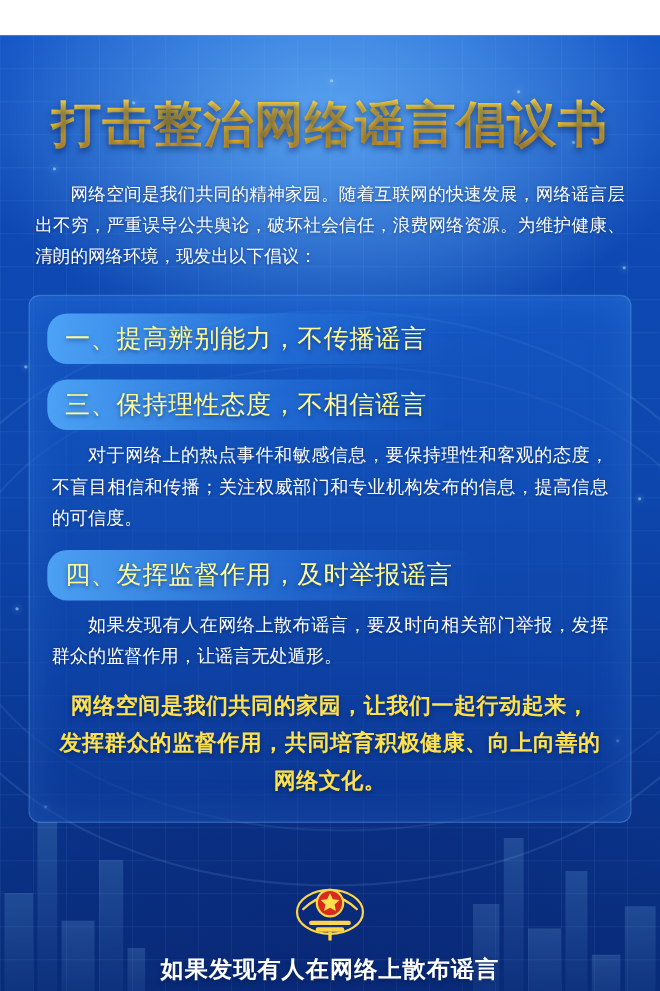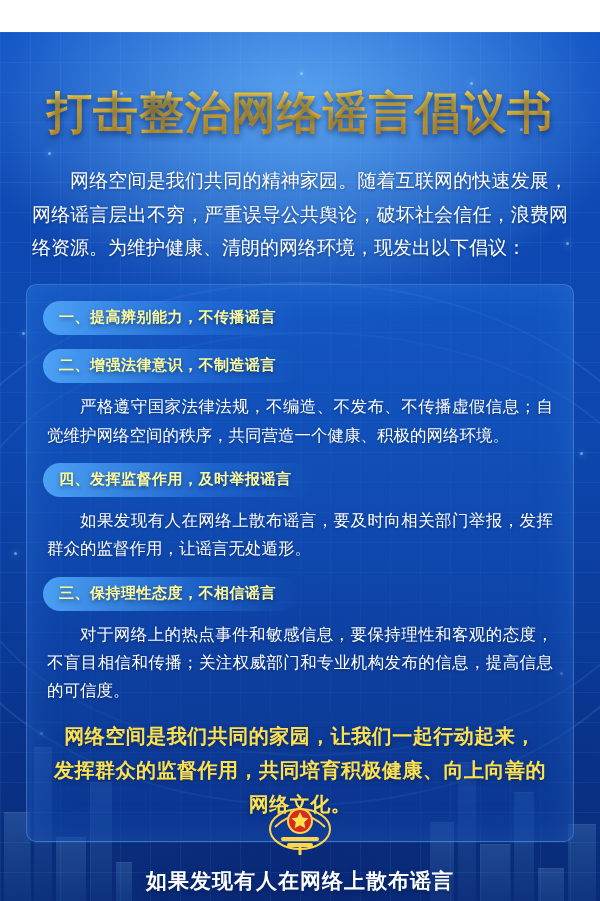--- a/index.html
+++ b/index.html
@@ -104,21 +104,21 @@
     -webkit-background-clip: text;
     background-clip: text;
     -webkit-text-fill-color: transparent;
     text-shadow: 0 3px 6px rgba(0,20,70,0.55);
     font-family: "Liberation Serif", serif;
   }
 
   .intro {
     margin: 26px 6px 0 6px;
     color: #ffffff;
-    font-size: 19px;
+    font-size: 16px;
     line-height: 1.75;
     text-indent: 2em;
     text-align: justify;
     text-shadow: 0 1px 3px rgba(0,20,60,0.5);
   }
 
   .sections {
     margin-top: 20px;
     background: linear-gradient(180deg, rgba(24,96,205,0.55) 0%, rgba(14,62,160,0.55) 100%);
     border: 1px solid rgba(130,200,255,0.35);
@@ -129,22 +129,22 @@
 
   .section { margin-bottom: 14px; }
   .section:last-child { margin-bottom: 2px; }
 
   .sec-head {
     display: inline-block;
     padding: 7px 22px 8px 16px;
     border-radius: 18px 18px 18px 18px;
     background: linear-gradient(90deg, rgba(86,176,255,0.85) 0%, rgba(42,120,225,0.55) 60%, rgba(30,96,200,0.0) 100%);
     color: #fffb9a;
-    font-size: 15px;
-    font-weight: bold;
+    font-size: 23px;
+    font-weight: normal;
     letter-spacing: 0.5px;
     text-shadow: 0 2px 4px rgba(0,25,70,0.55);
   }
 
   .sec-body {
     margin: 9px 4px 0 4px;
     color: #ffffff;
     font-size: 16.5px;
     line-height: 1.72;
     text-indent: 2em;
@@ -234,33 +234,29 @@
     <div class="title">打击整治网络谣言倡议书</div>
 
     <div class="intro">网络空间是我们共同的精神家园。随着互联网的快速发展，网络谣言层出不穷，严重误导公共舆论，破坏社会信任，浪费网络资源。为维护健康、清朗的网络环境，现发出以下倡议：</div>
 
     <div class="sections">
 
       <div class="section">
         <div class="sec-head">一、提高辨别能力，不传播谣言</div>
       </div>
 
+
       <div class="section">
-        <div class="sec-head">二、增强法律意识，不制造谣言</div>
-        <div class="sec-body">严格遵守国家法律法规，不编造、不发布、不传播虚假信息；自觉维护网络空间的秩序，共同营造一个健康、积极的网络环境。</div>
+        <div class="sec-head">三、保持理性态度，不相信谣言</div>
+        <div class="sec-body">对于网络上的热点事件和敏感信息，要保持理性和客观的态度，不盲目相信和传播；关注权威部门和专业机构发布的信息，提高信息的可信度。</div>
       </div>
 
       <div class="section">
         <div class="sec-head">四、发挥监督作用，及时举报谣言</div>
         <div class="sec-body">如果发现有人在网络上散布谣言，要及时向相关部门举报，发挥群众的监督作用，让谣言无处遁形。</div>
-      </div>
-
-      <div class="section">
-        <div class="sec-head">三、保持理性态度，不相信谣言</div>
-        <div class="sec-body">对于网络上的热点事件和敏感信息，要保持理性和客观的态度，不盲目相信和传播；关注权威部门和专业机构发布的信息，提高信息的可信度。</div>
       </div>
 
       <div class="callout">
         <div>网络空间是我们共同的家园，让我们一起行动起来，</div>
         <div>发挥群众的监督作用，共同培育积极健康、向上向善的网络文化。</div>
       </div>
 
     </div>
   </div>
 

